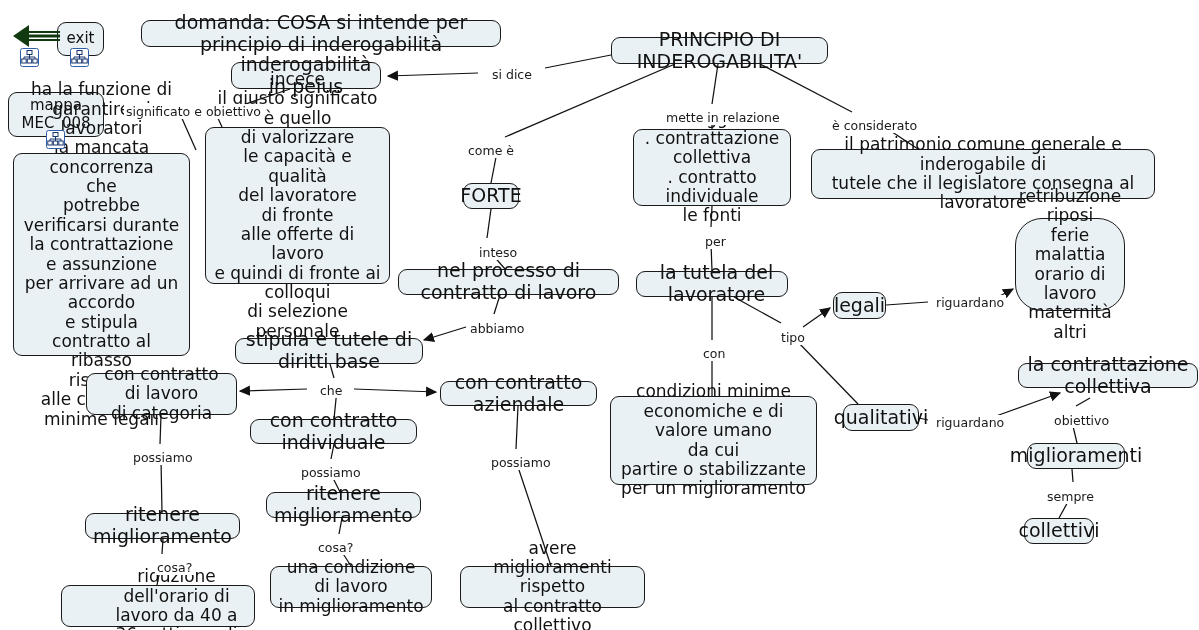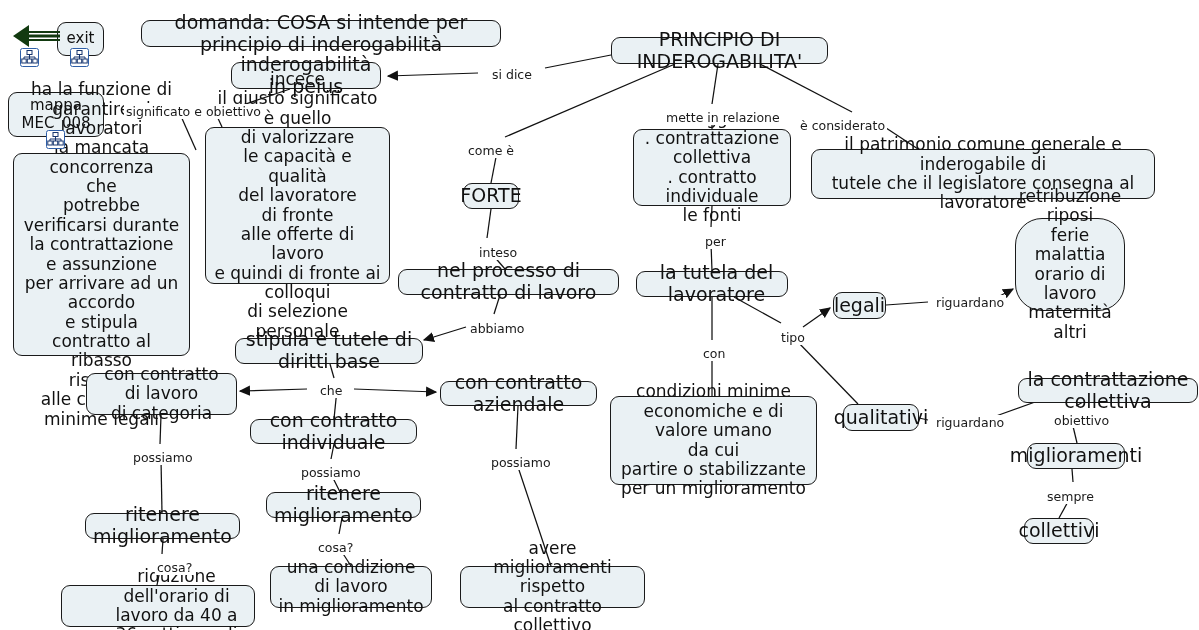--- a/index.html
+++ b/index.html
@@ -218,31 +218,31 @@
       <div class="node" style="left: 250px; top: 419px; width: 167px; height: 25px;">con contratto individuale</div>
       <div class="node" style="left: 440px; top: 381px; width: 157px; height: 25px;">con contratto aziendale</div>
       <div class="node" style="left: 85px; top: 513px; width: 155px; height: 26px;">ritenere miglioramento</div>
       <div class="node" style="left: 266px; top: 492px; width: 155px; height: 26px;">ritenere miglioramento</div>
       <div class="node small" style="left: 61px; top: 585px; width: 194px; height: 42px; padding-left: 44px;">riduzione dell'orario di
 lavoro da 40 a 36 settimanali</div>
       <div class="node small" style="left: 270px; top: 566px; width: 162px; height: 42px;">una condizione di lavoro
 in miglioramento</div>
       <div class="node small" style="left: 460px; top: 566px; width: 185px; height: 42px;">avere miglioramenti rispetto
 al contratto collettivo</div>
-      <div class="node" style="left: 1018px; top: 378px; width: 180px; height: 25px;">la contrattazione collettiva</div>
+      <div class="node" style="left: 1018px; top: 363px; width: 180px; height: 25px;">la contrattazione collettiva</div>
       <div class="node" style="left: 1027px; top: 443px; width: 98px; height: 26px;">miglioramenti</div>
       <div class="node" style="left: 1024px; top: 518px; width: 70px; height: 26px;">collettivi</div>
     </div>
 
   <div id="label-layer">
       <span class="lbl" style="left: 490px; top: 67px;">si dice</span>
       <span class="lbl" style="left: 124px; top: 104px;">significato e obiettivo</span>
       <span class="lbl" style="left: 466px; top: 143px;">come è</span>
       <span class="lbl" style="left: 664px; top: 110px;">mette in relazione</span>
-      <span class="lbl" style="left: 798px; top: 118px; text-align: right;">è considerato</span>
+      <span class="lbl" style="left: 830px; top: 118px; text-align: right;">è considerato</span>
       <span class="lbl" style="left: 477px; top: 245px;">inteso</span>
       <span class="lbl" style="left: 703px; top: 234px;">per</span>
       <span class="lbl" style="left: 468px; top: 321px;">abbiamo</span>
       <span class="lbl" style="left: 318px; top: 383px;">che</span>
       <span class="lbl" style="left: 701px; top: 346px;">con</span>
       <span class="lbl" style="left: 779px; top: 330px;">tipo</span>
       <span class="lbl" style="left: 934px; top: 295px;">riguardano</span>
       <span class="lbl" style="left: 934px; top: 415px;">riguardano</span>
       <span class="lbl" style="left: 1052px; top: 413px;">obiettivo</span>
       <span class="lbl" style="left: 1045px; top: 489px;">sempre</span>

